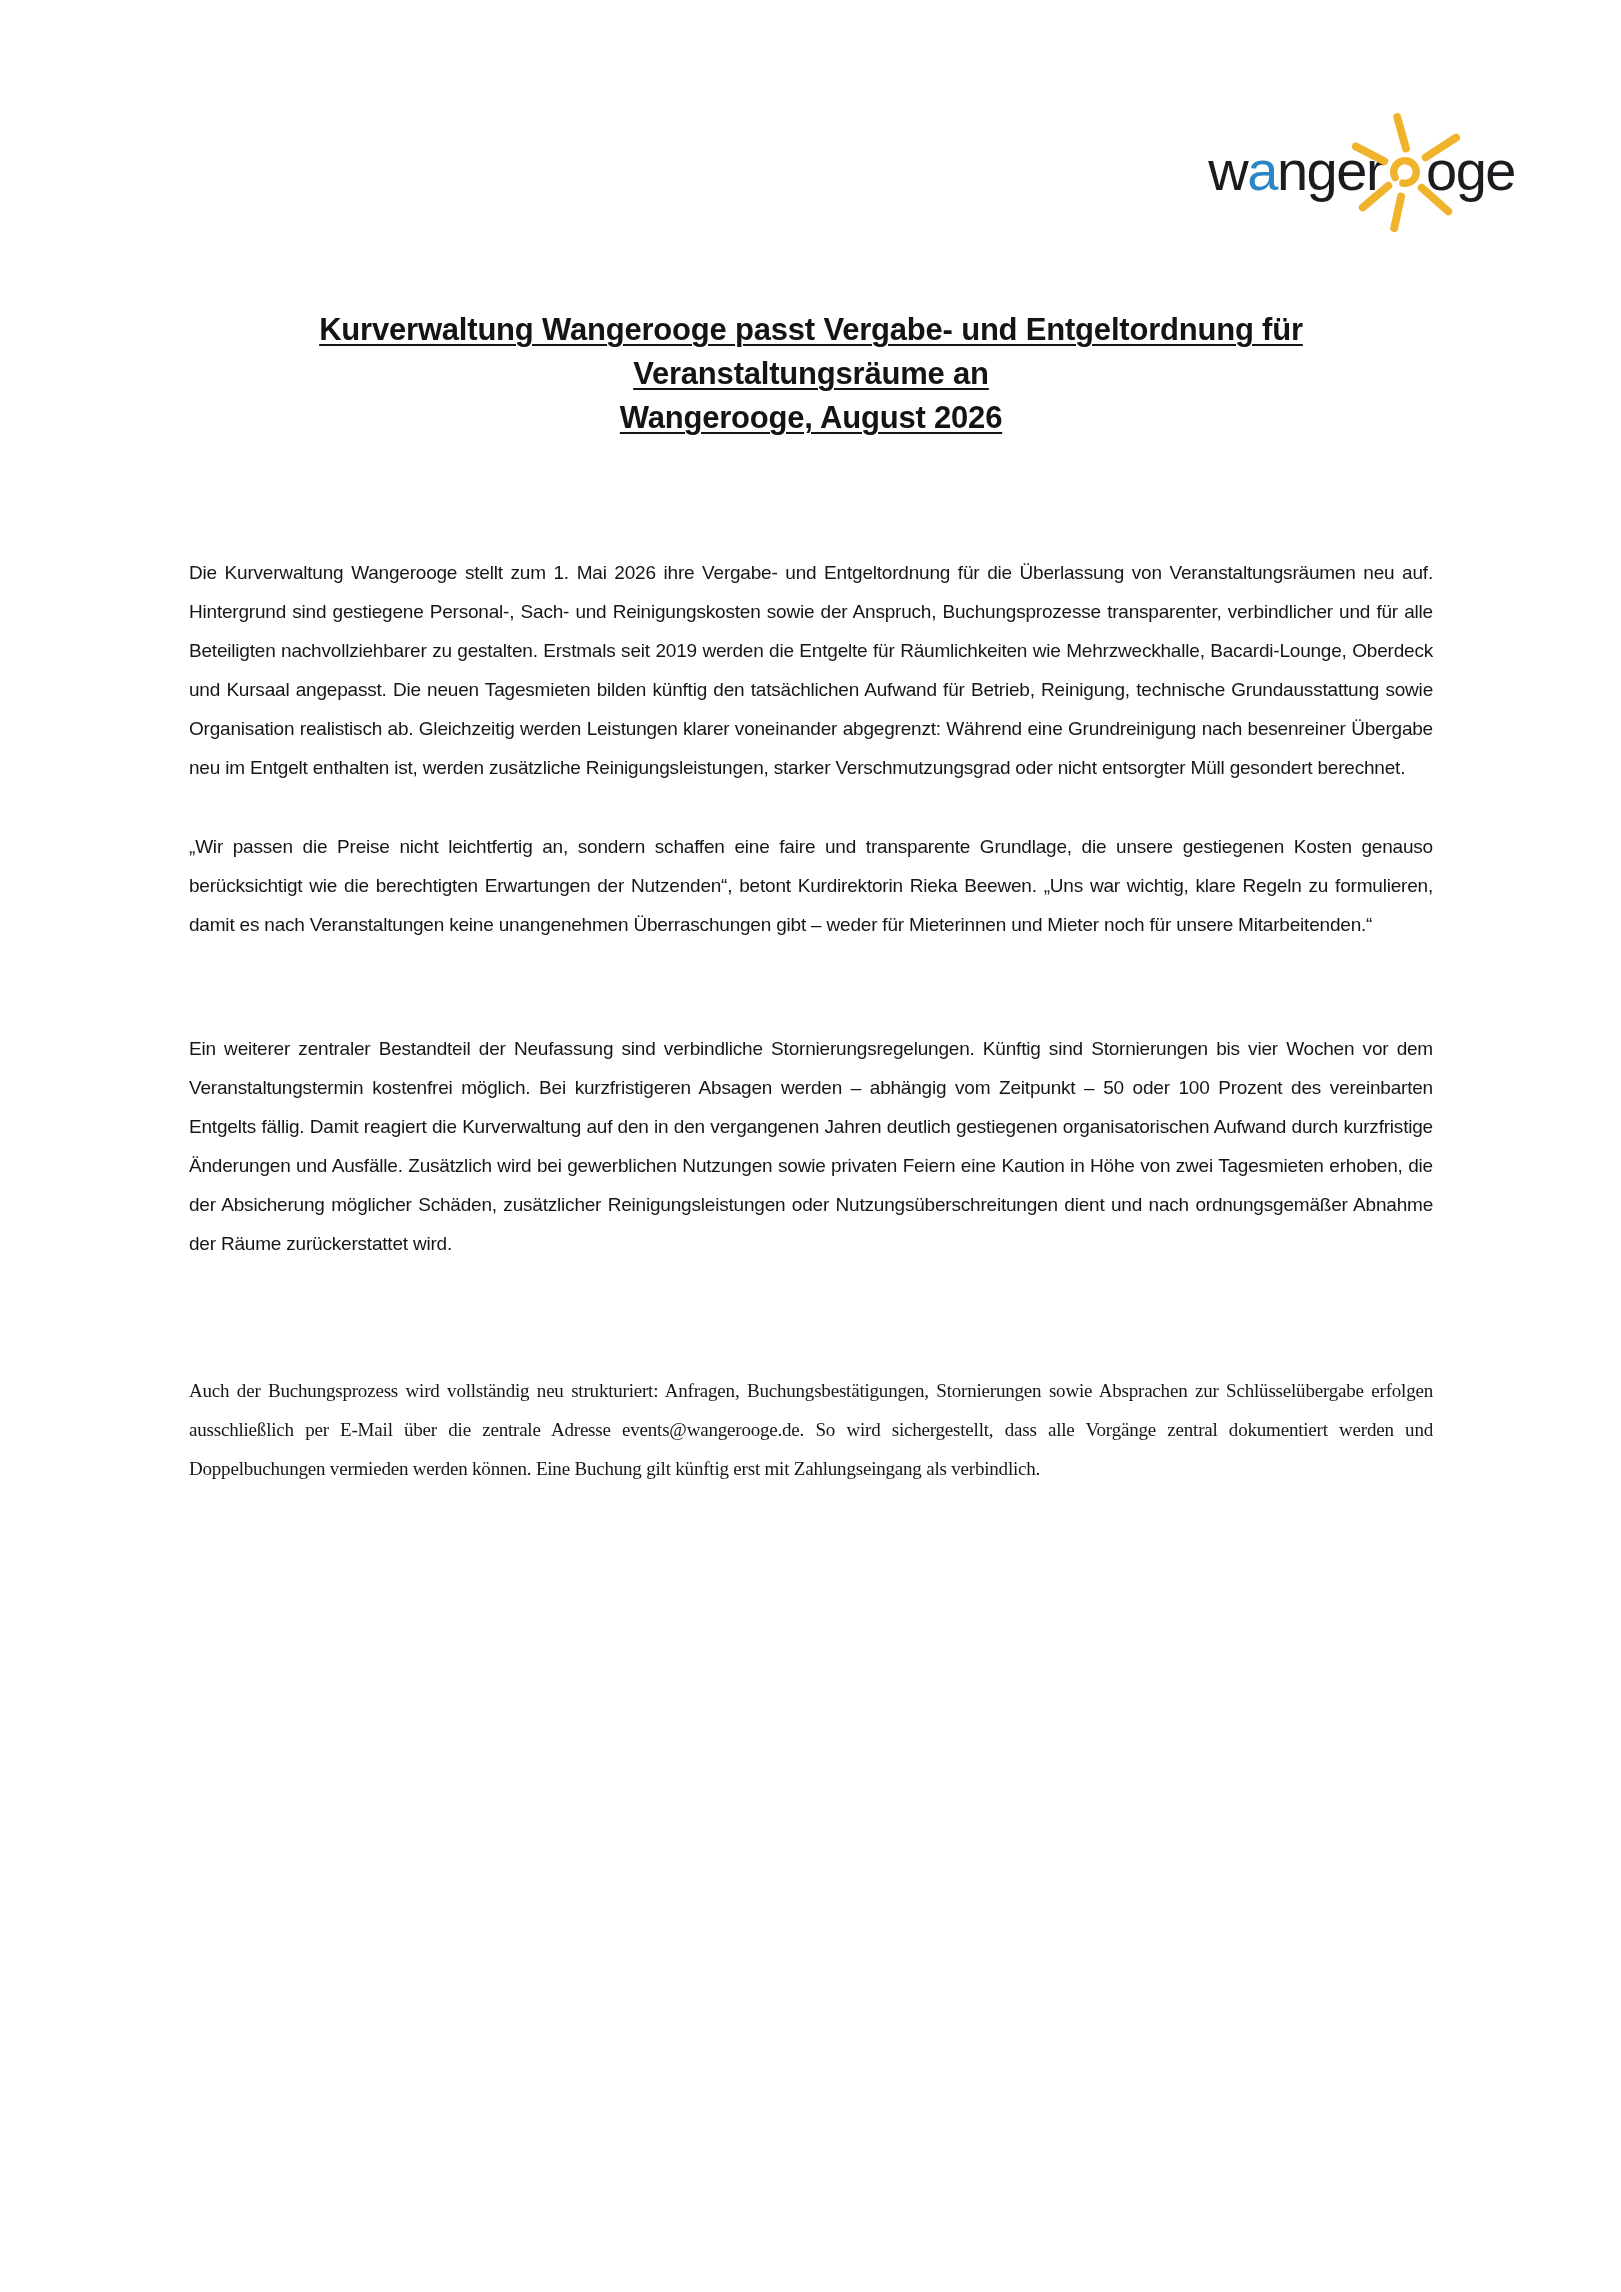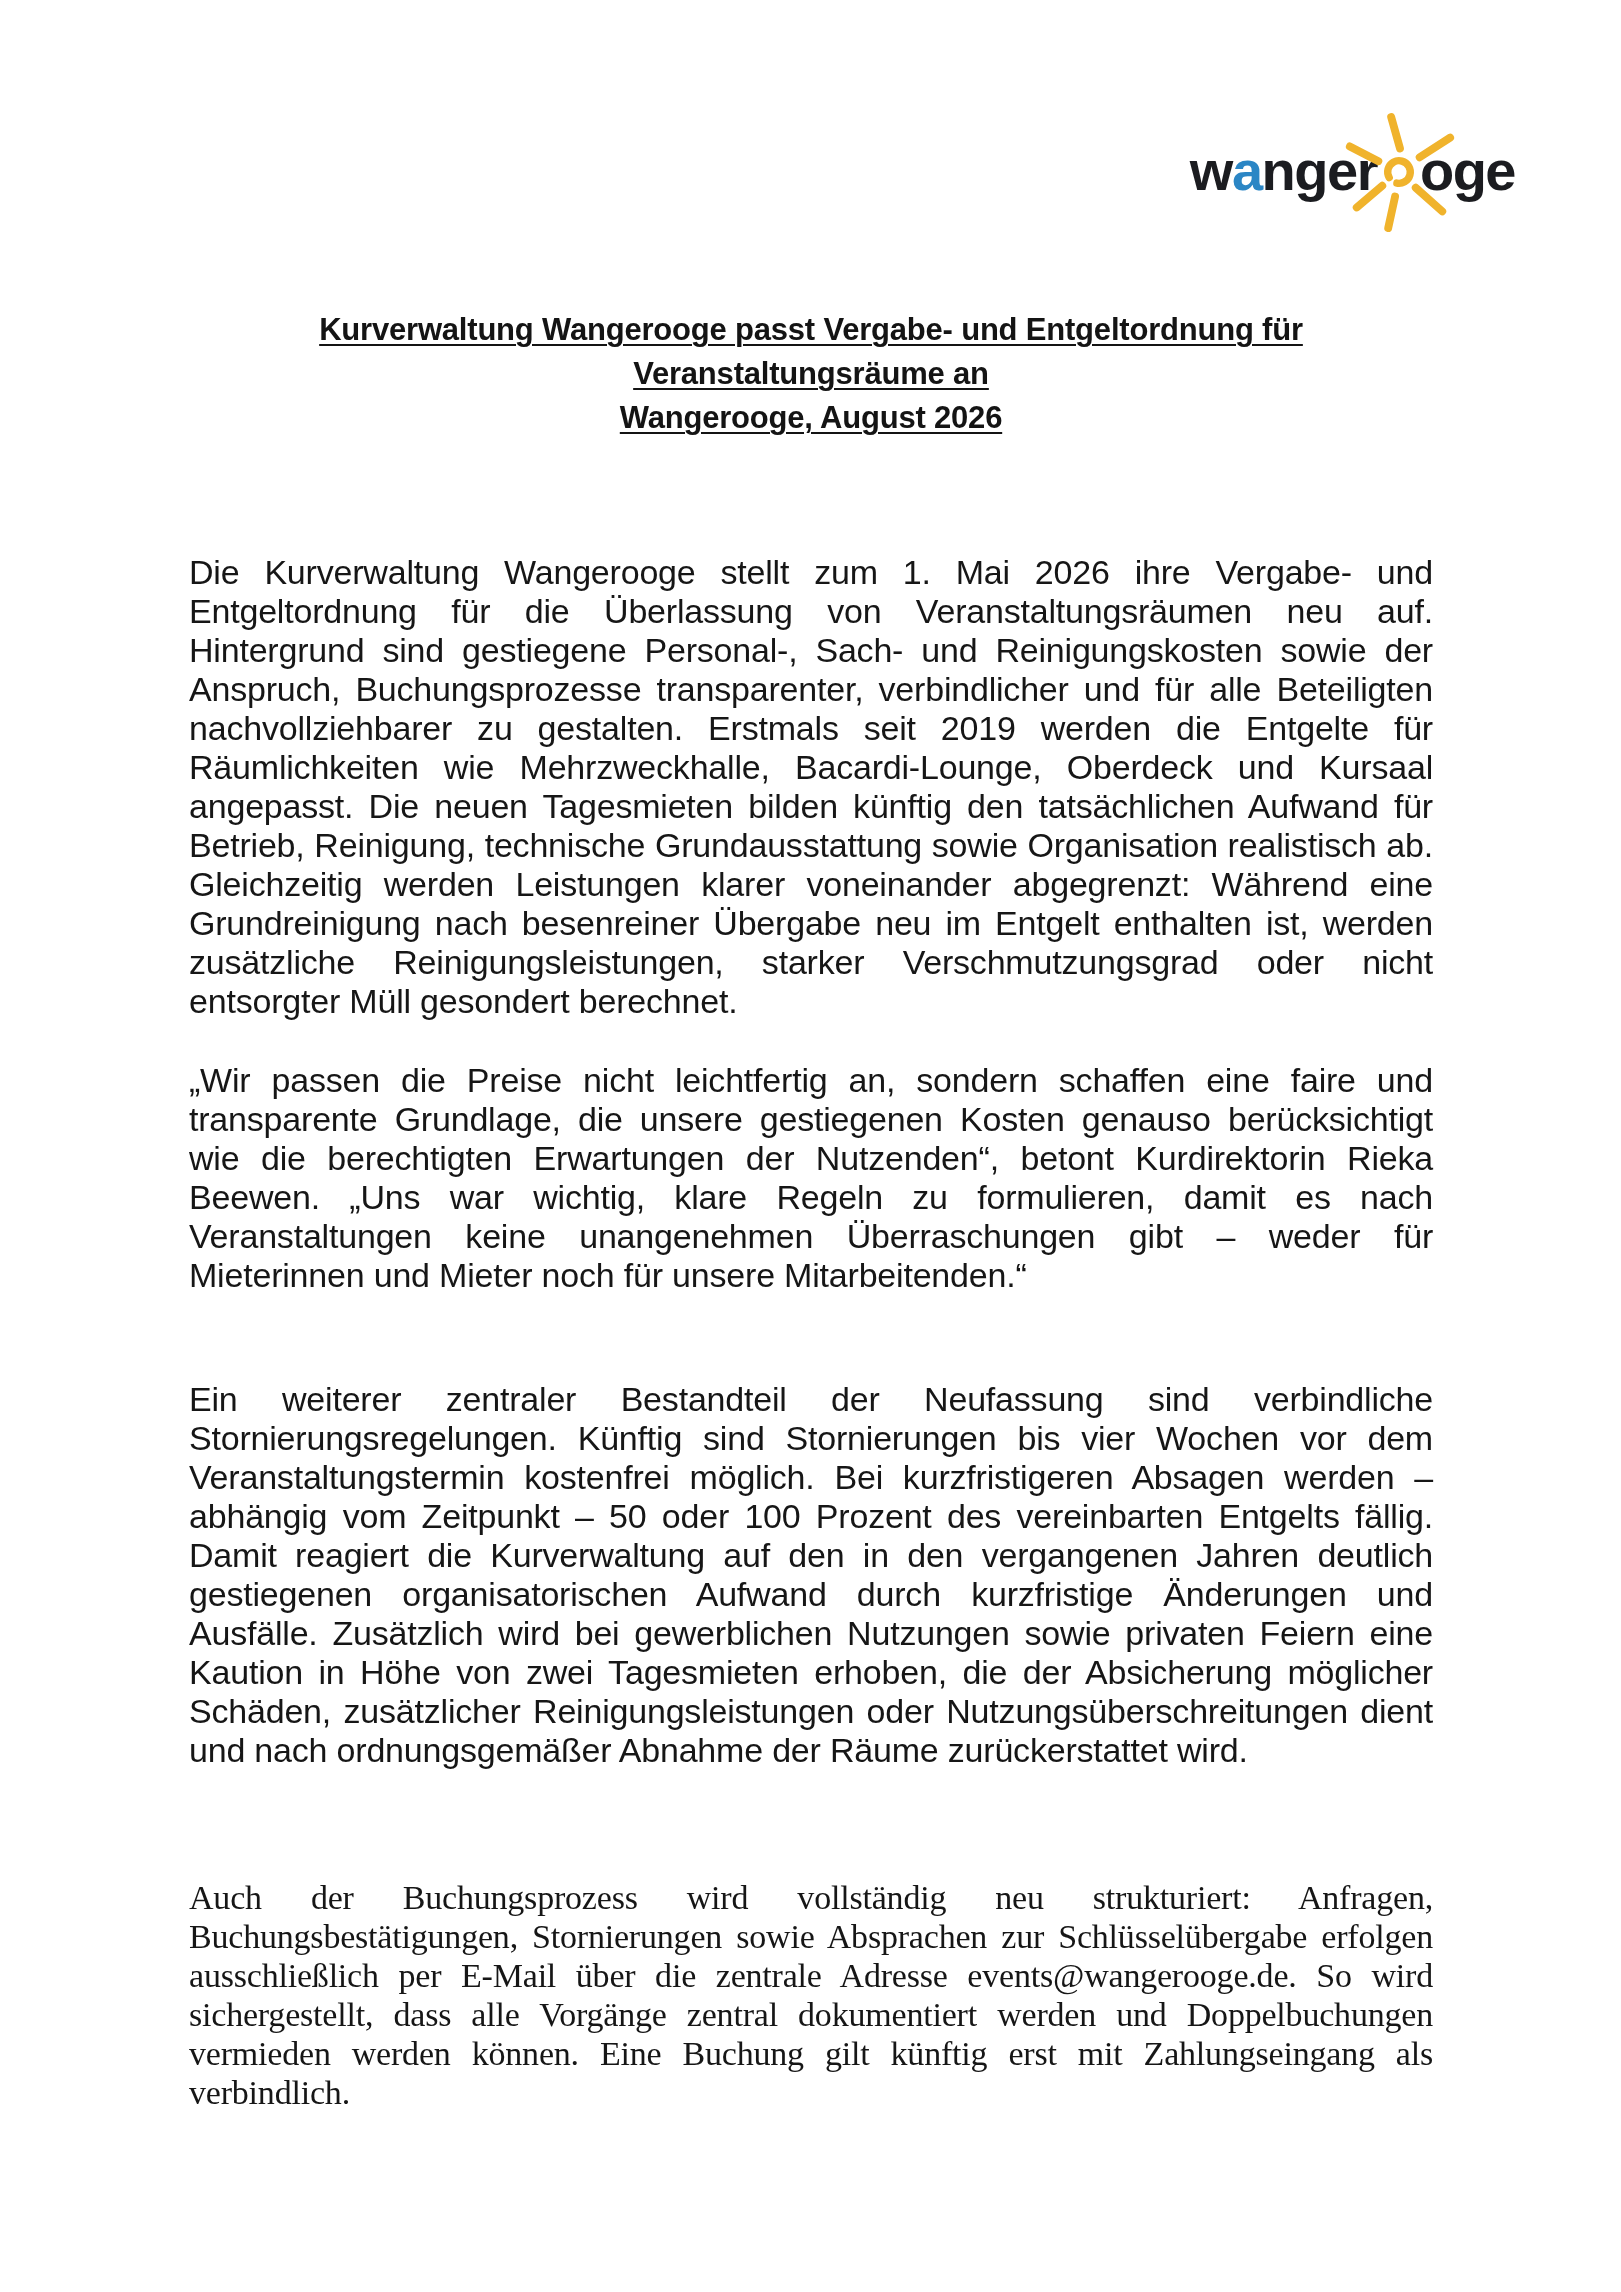--- a/index.html
+++ b/index.html
@@ -12,21 +12,21 @@
     font-family: "Liberation Sans", sans-serif;
     overflow: hidden;
   }
 
   
   .logo {
     position: absolute;
     top: 143px;
     right: 106px;
     font-size: 56px;
-    font-weight: 700;
+    font-weight: 400;
     letter-spacing: -1.5px;
     line-height: 1;
     white-space: nowrap;
     color: var(--logo-black, #1b1c20);
   }
   .lg-blue { color: var(--logo-blue, #2b86c5); }
   .sun-o {
     display: inline-block;
     position: relative;
     width: 43px;
@@ -62,21 +62,21 @@
   }
   .title .u {
     text-decoration: underline;
     text-decoration-thickness: 2px;
     text-underline-offset: 3.9px;
   }
 
   .para {
     margin: 0;
     text-align: justify;
-    font-size: 34px;
+    font-size: 19px;
     line-height: 39px;
     letter-spacing: -0.2px;
     color: #161616;
   }
   .p1 { margin-top: 113px; }
   .p2 { margin-top: 40px; }
   .p3 { margin-top: 85px; }
   .p4 { margin-top: 108px; font-family: Liberation Serif, serif; }
 </style>
 </head>

